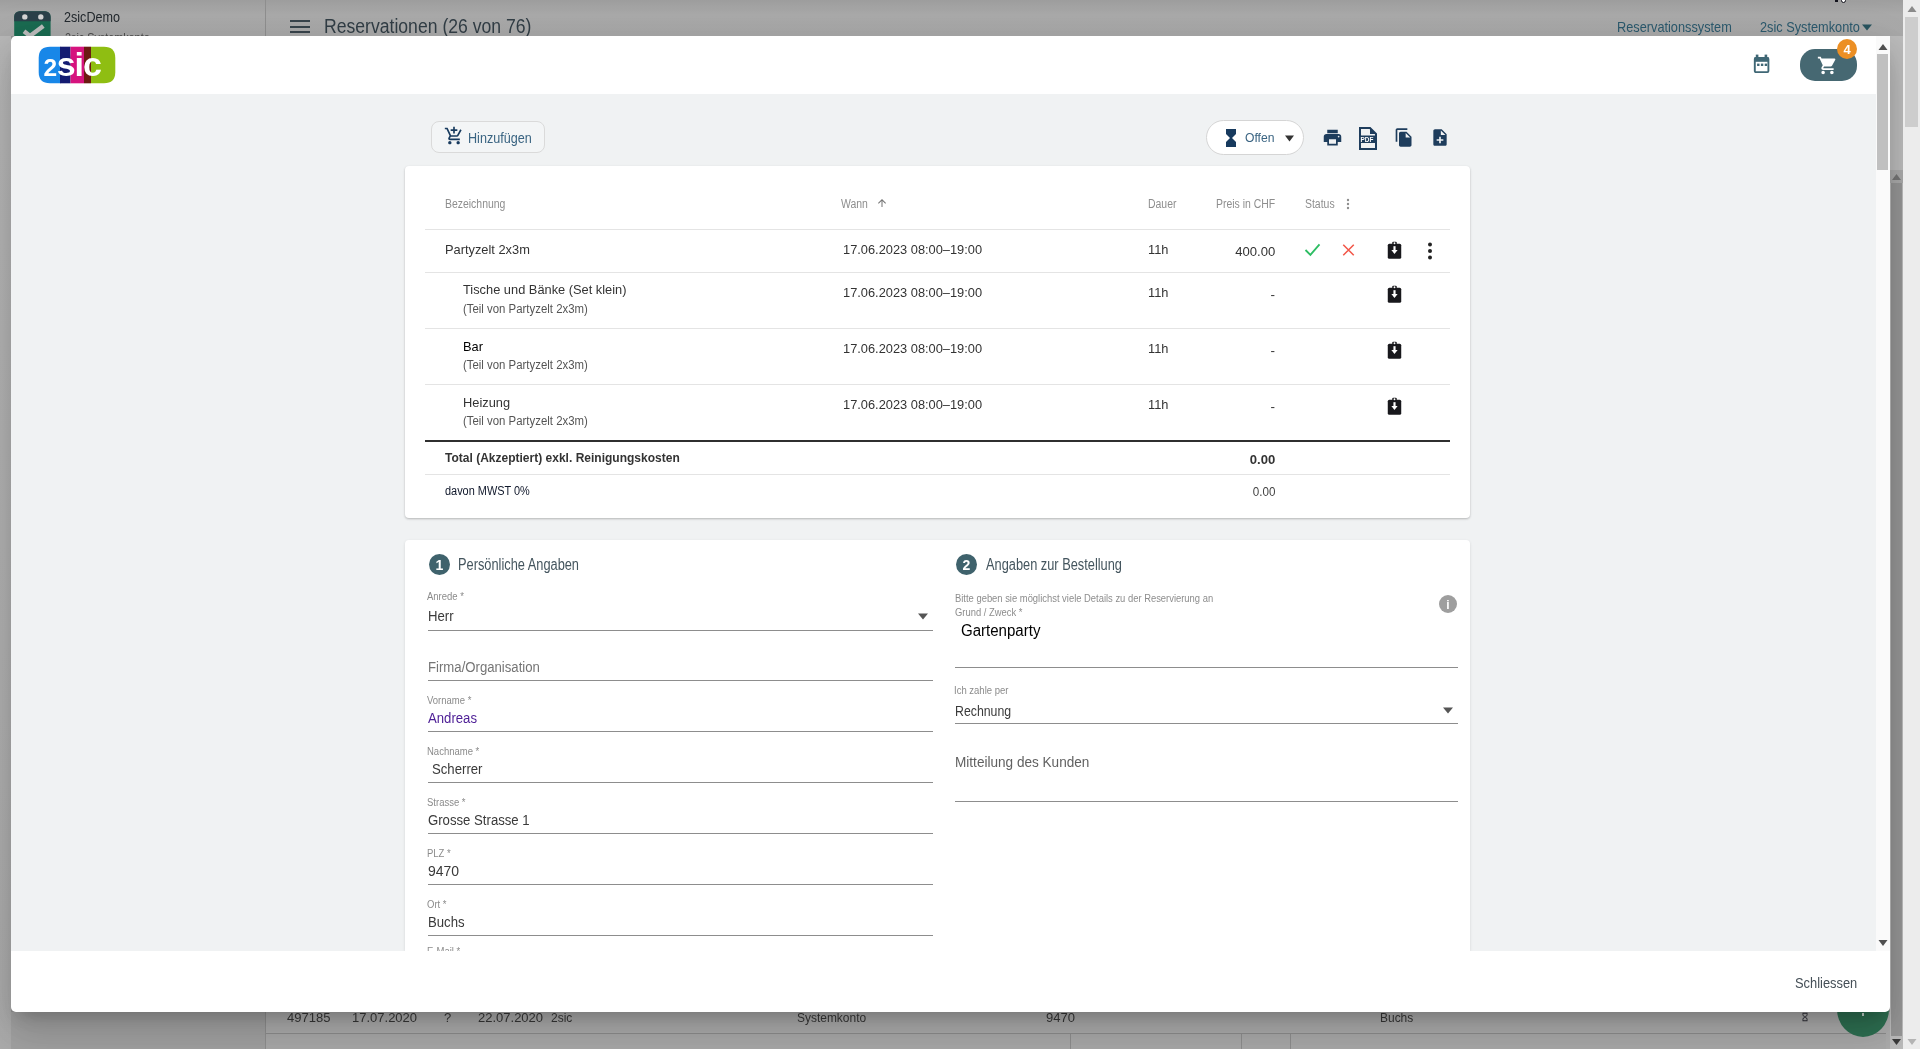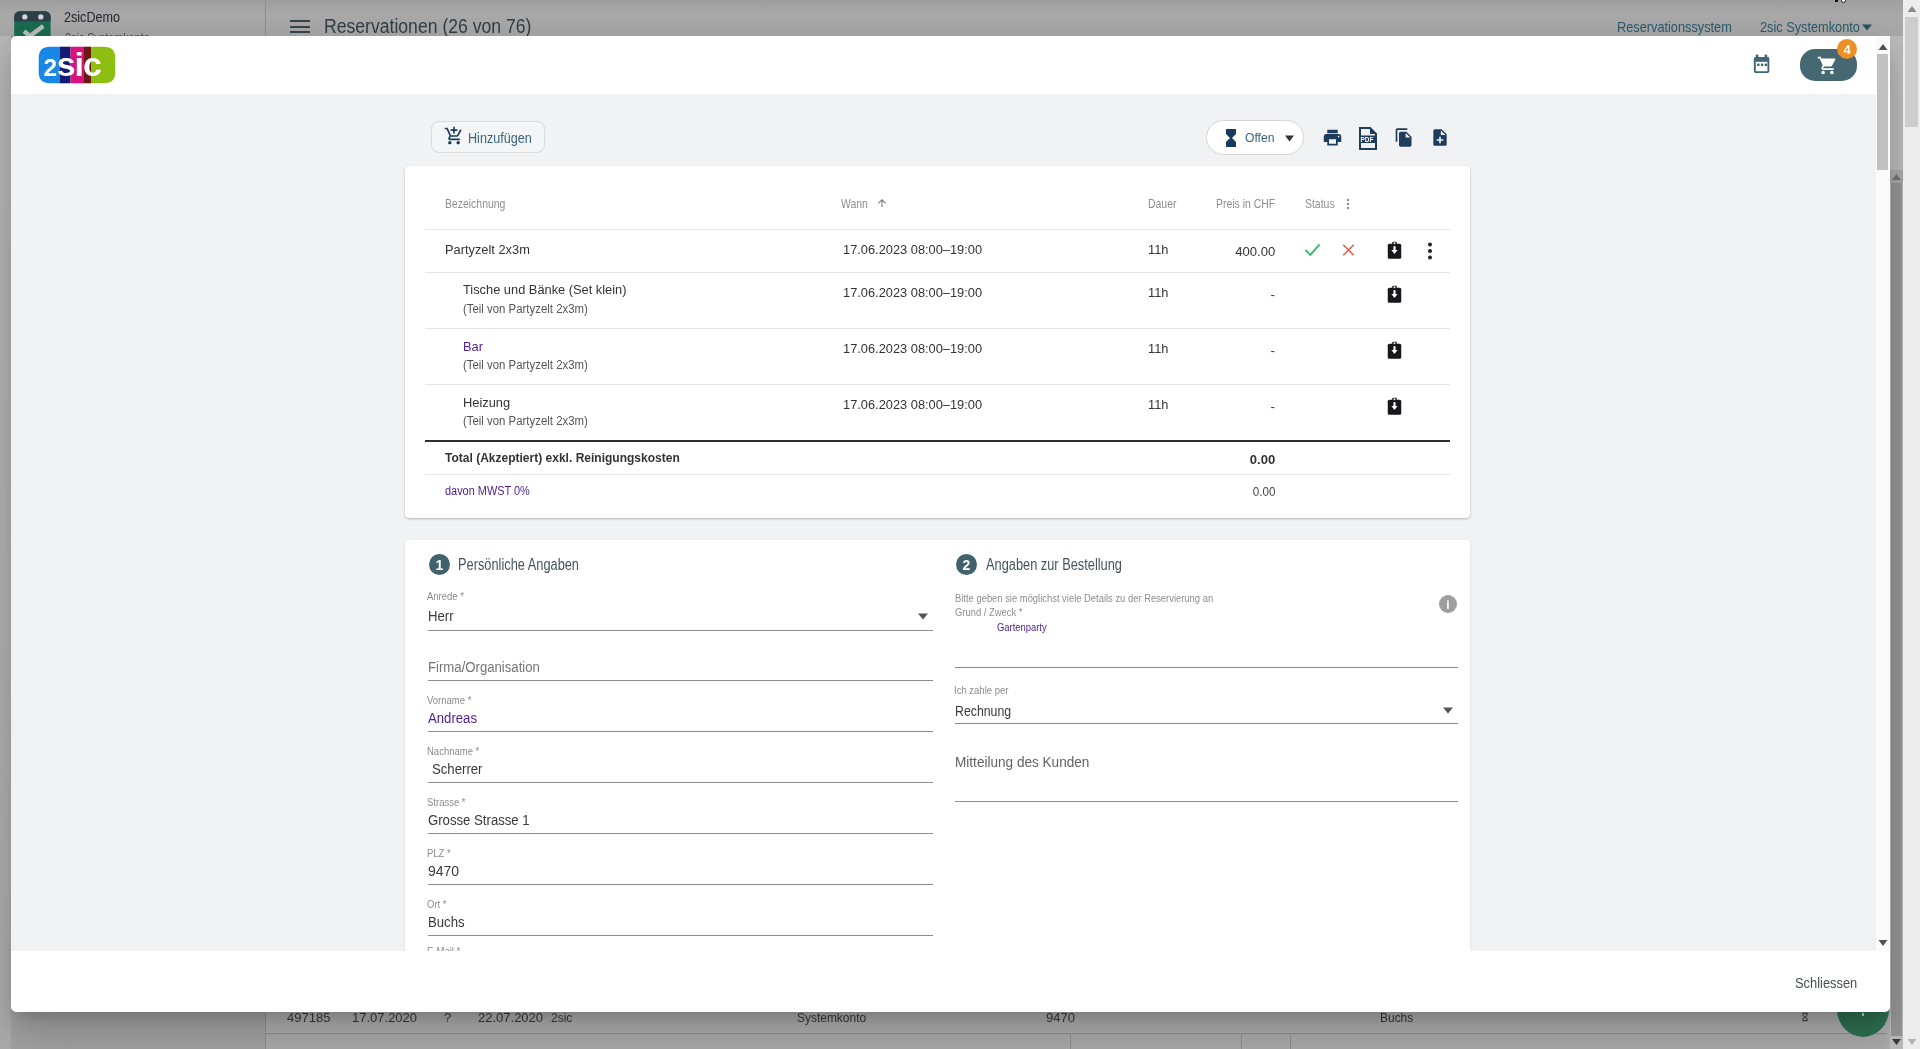--- a/index.html
+++ b/index.html
@@ -189,21 +189,21 @@
   <div class="abs" style="left:1175px;top:287px;width:100px;text-align:right;font-size:13.5px;color:#333;">-</div>
   <svg class="abs" style="left:1386px;top:285px" width="17" height="20" viewBox="0 0 24 28">
     <rect x="2.5" y="3.6" width="19" height="21.4" rx="2.2" fill="#18181c"></rect>
     <rect x="8.8" y="0.8" width="6.4" height="5" rx="1.6" fill="#18181c"></rect>
     <circle cx="12" cy="3" r="1.3" fill="#fff"></circle>
     <rect x="10.5" y="7.2" width="3" height="6" fill="#fff"></rect>
     <polygon points="7.6,12.6 16.4,12.6 12,18.2" fill="#fff"></polygon>
   </svg>
   <div class="abs" style="left:425px;top:328px;width:1025px;height:1px;background:#e4e4e4;"></div>
 
-  <div class="abs" style="left:463px;top:339px;font-size:13.5px;color:#4c1d95;"><span class="sx" style="transform:scaleX(.95)">Bar</span></div>
+  <div class="abs" style="left:463px;top:339px;font-size:13.5px;color:#000000;"><span class="sx" style="transform:scaleX(.95)">Bar</span></div>
   <div class="abs" style="left:463px;top:358px;font-size:12px;color:#555;"><span class="sx" style="transform:scaleX(.95)">(Teil von Partyzelt 2x3m)</span></div>
   <div class="abs" style="left:843px;top:341px;font-size:13.5px;color:#333;"><span class="sx" style="transform:scaleX(.95)">17.06.2023 08:00–19:00</span></div>
   <div class="abs" style="left:1148px;top:341px;font-size:13.5px;color:#333;"><span class="sx" style="transform:scaleX(.95)">11h</span></div>
   <div class="abs" style="left:1175px;top:343px;width:100px;text-align:right;font-size:13.5px;color:#333;">-</div>
   <svg class="abs" style="left:1386px;top:341px" width="17" height="20" viewBox="0 0 24 28">
     <rect x="2.5" y="3.6" width="19" height="21.4" rx="2.2" fill="#18181c"></rect>
     <rect x="8.8" y="0.8" width="6.4" height="5" rx="1.6" fill="#18181c"></rect>
     <circle cx="12" cy="3" r="1.3" fill="#fff"></circle>
     <rect x="10.5" y="7.2" width="3" height="6" fill="#fff"></rect>
     <polygon points="7.6,12.6 16.4,12.6 12,18.2" fill="#fff"></polygon>
@@ -220,21 +220,21 @@
     <rect x="8.8" y="0.8" width="6.4" height="5" rx="1.6" fill="#18181c"></rect>
     <circle cx="12" cy="3" r="1.3" fill="#fff"></circle>
     <rect x="10.5" y="7.2" width="3" height="6" fill="#fff"></rect>
     <polygon points="7.6,12.6 16.4,12.6 12,18.2" fill="#fff"></polygon>
   </svg>
   <div class="abs" style="left:425px;top:440px;width:1025px;height:2px;background:#2f2f2f;"></div>
 
   <div class="abs" style="left:445px;top:450px;font-size:13.5px;font-weight:bold;color:#333;text-align:right;"><span class="sx" style="transform:scaleX(.89)">Total (Akzeptiert) exkl. Reinigungskosten</span></div>
   <div class="abs" style="left:1175px;top:452px;width:100px;text-align:right;font-size:13.5px;font-weight:bold;color:#333;"><span class="sx" style="transform:scaleX(.97);transform-origin:100% 50%;">0.00</span></div>
   <div class="abs" style="left:425px;top:474px;width:1025px;height:1px;background:#e4e4e4;"></div>
-  <div class="abs" style="left:445px;top:484px;font-size:12px;color:#4c1d95;"><span class="sx" style="transform:scaleX(.91)">davon MWST 0%</span></div>
+  <div class="abs" style="left:445px;top:484px;font-size:12px;color:#0f172a;"><span class="sx" style="transform:scaleX(.91)">davon MWST 0%</span></div>
   <div class="abs" style="left:1175px;top:485px;width:100px;text-align:right;font-size:12px;color:#444;"><span class="sx" style="transform:scaleX(.97);transform-origin:100% 50%;">0.00</span></div>
 
   <div class="abs" style="left:405px;top:540px;width:1065px;height:411px;background:#fff;border-radius:4px 4px 0 0;box-shadow:0 1px 3px rgba(0,0,0,.12);"></div>
 
   <div class="abs" style="left:429px;top:553.5px;width:21px;height:21px;border-radius:50%;background:#3f626c;"></div>
   <div class="abs" style="left:429px;top:557px;width:21px;text-align:center;font-size:14px;font-weight:bold;color:#fff;">1</div>
   <div class="abs" style="left:458px;top:556px;font-size:16px;color:#44555e;"><span class="sx" style="transform:scaleX(.8)">Persönliche Angaben</span></div>
 
   <div class="abs" style="left:956px;top:553.5px;width:21px;height:21px;border-radius:50%;background:#3f626c;"></div>
   <div class="abs" style="left:956px;top:557px;width:21px;text-align:center;font-size:14px;font-weight:bold;color:#fff;">2</div>
@@ -267,21 +267,21 @@
   <div class="abs" style="left:428px;top:884px;width:505px;height:1px;background:#8d8d8d;"></div>
 
   <div class="abs" style="left:427px;top:899px;font-size:10px;color:#8b8b8b;"><span class="sx" style="transform:scaleX(.95)">Ort *</span></div>
   <div class="abs" style="left:428px;top:914px;font-size:14px;color:#3a3a3a;"><span class="sx" style="transform:scaleX(.94)">Buchs</span></div>
   <div class="abs" style="left:428px;top:935px;width:505px;height:1px;background:#8d8d8d;"></div>
   <div class="abs" style="left:427px;top:946px;font-size:10px;color:#8b8b8b;height:5px;overflow:hidden;"><span class="sx" style="transform:scaleX(.95)">E-Mail *</span></div>
 
   <div class="abs" style="left:955px;top:592px;font-size:10px;color:#8d8d8d;line-height:13.5px;"><span class="sx" style="transform:scaleX(.94)">Bitte geben sie möglichst viele Details zu der Reservierung an</span><br><span class="sx" style="transform:scaleX(.94)">Grund / Zweck *</span></div>
   <div class="abs" style="left:1439px;top:595px;width:18px;height:18px;border-radius:50%;background:#9e9e9e;"></div>
   <div class="abs" style="left:1439px;top:598px;width:18px;text-align:center;font-size:12px;font-weight:bold;color:#fff;">i</div>
-  <div class="abs" style="left:997px;top:622px;font-size:10px;color:#4c1d95;"><span class="sx" style="transform:scaleX(.94)">Gartenparty</span></div>
+  <div class="abs" style="left:961px;top:622px;font-size:16px;color:#000000;"><span class="sx" style="transform:scaleX(.94)">Gartenparty</span></div>
   <div class="abs" style="left:955px;top:667px;width:503px;height:1px;background:#8d8d8d;"></div>
 
   <div class="abs" style="left:954px;top:685px;font-size:10px;color:#8b8b8b;"><span class="sx" style="transform:scaleX(.95)">Ich zahle per</span></div>
   <div class="abs" style="left:955px;top:703px;font-size:14px;color:#3a3a3a;"><span class="sx" style="transform:scaleX(.88)">Rechnung</span></div>
   <svg class="abs" style="left:1442px;top:706px" width="12" height="8">
       <polygon points="1,1.5 11,1.5 6,7.5" fill="#555"></polygon>
     </svg>
   <div class="abs" style="left:955px;top:723px;width:503px;height:1px;background:#8d8d8d;"></div>
 
   <div class="abs" style="left:955px;top:754px;font-size:14px;color:#616161;"><span class="sx" style="transform:scaleX(.97)">Mitteilung des Kunden</span></div>

